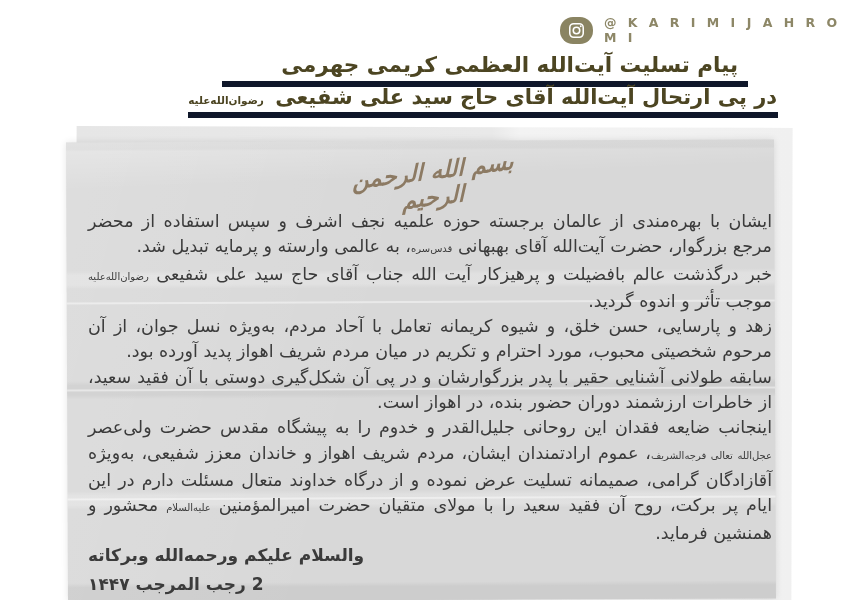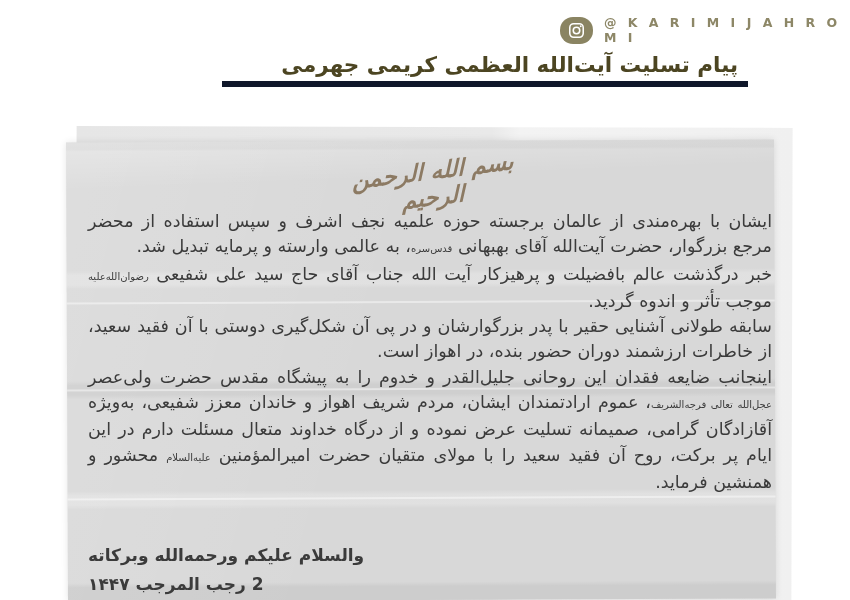--- a/index.html
+++ b/index.html
@@ -94,33 +94,38 @@
         <circle cx="12" cy="12" r="4.6"></circle>
         <circle cx="18" cy="6" r="1.3" fill="#ffffff" stroke="none"></circle>
       </svg>
     </div>
     <span class="ig-handle">@ K A R I M I J A H R O M I</span>
   </div>
 
   <div class="hdr hdr-1">
     <span>پیام تسلیت آیت‌الله العظمی کریمی جهرمی</span>
   </div>
+  <div class="hdr hdr-2">
+    <span>در پی ارتحال آیت‌الله آقای حاج سید علی شفیعی</span>
+    <span class="hdr-sm">رضوان‌الله‌علیه</span>
+  </div>
 
   <div class="paper-back"></div>
   <div class="paper-main">
     <div class="fold-line" style="top:160px;"></div>
     <div class="fold-line" style="top:247px;"></div>
     <div class="fold-line" style="top:356px;"></div>
   </div>
 
   <div class="bismillah">بسم الله الرحمن الرحیم</div>
 
   <div class="body-text">
     <p><span>ایشان با بهره‌مندی از عالمان برجسته حوزه علمیه نجف اشرف و سپس استفاده از محضر مرجع بزرگوار، حضرت آیت‌الله آقای بهبهانی </span><span class="sm">قدس‌سره</span><span>، به عالمی وارسته و پرمایه تبدیل شد.</span></p>
     <p><span>خبر درگذشت عالم بافضیلت و پرهیزکار آیت الله جناب آقای حاج سید علی شفیعی </span><span class="sm">رضوان‌الله‌علیه</span><span> موجب تأثر و اندوه گردید.</span></p>
+    <p><span>زهد و پارسایی، حسن خلق، و شیوه کریمانه تعامل با آحاد مردم، به‌ویژه نسل جوان، از آن مرحوم شخصیتی محبوب، مورد احترام و تکریم در میان مردم شریف اهواز پدید آورده بود.</span></p>
     <p><span>سابقه طولانی آشنایی حقیر با پدر بزرگوارشان و در پی آن شکل‌گیری دوستی با آن فقید سعید، از خاطرات ارزشمند دوران حضور بنده، در اهواز است.</span></p>
     <p><span>اینجانب ضایعه فقدان این روحانی جلیل‌القدر و خدوم را به پیشگاه مقدس حضرت ولی‌عصر </span><span class="sm">عجل‌الله تعالی فرجه‌الشریف</span><span>، عموم ارادتمندان ایشان، مردم شریف اهواز و خاندان معزز شفیعی، به‌ویژه آقازادگان گرامی، صمیمانه تسلیت عرض نموده و از درگاه خداوند متعال مسئلت دارم در این ایام پر برکت، روح آن فقید سعید را با مولای متقیان حضرت امیرالمؤمنین </span><span class="sm">علیه‌السلام</span><span> محشور و همنشین فرماید.</span></p>
   </div>
 
   <div class="closing">
     <span class="line">والسلام علیکم ورحمه‌الله وبرکاته</span>
     <span class="line">2 رجب المرجب ۱۴۴۷</span>
   </div>
 
 </div>

